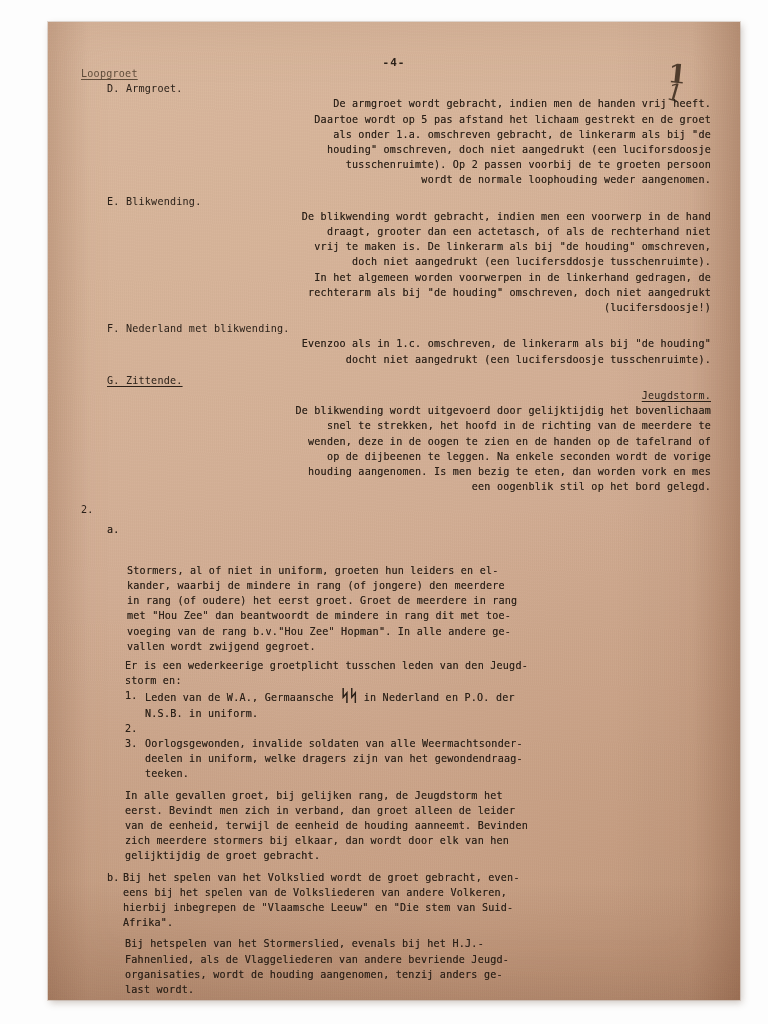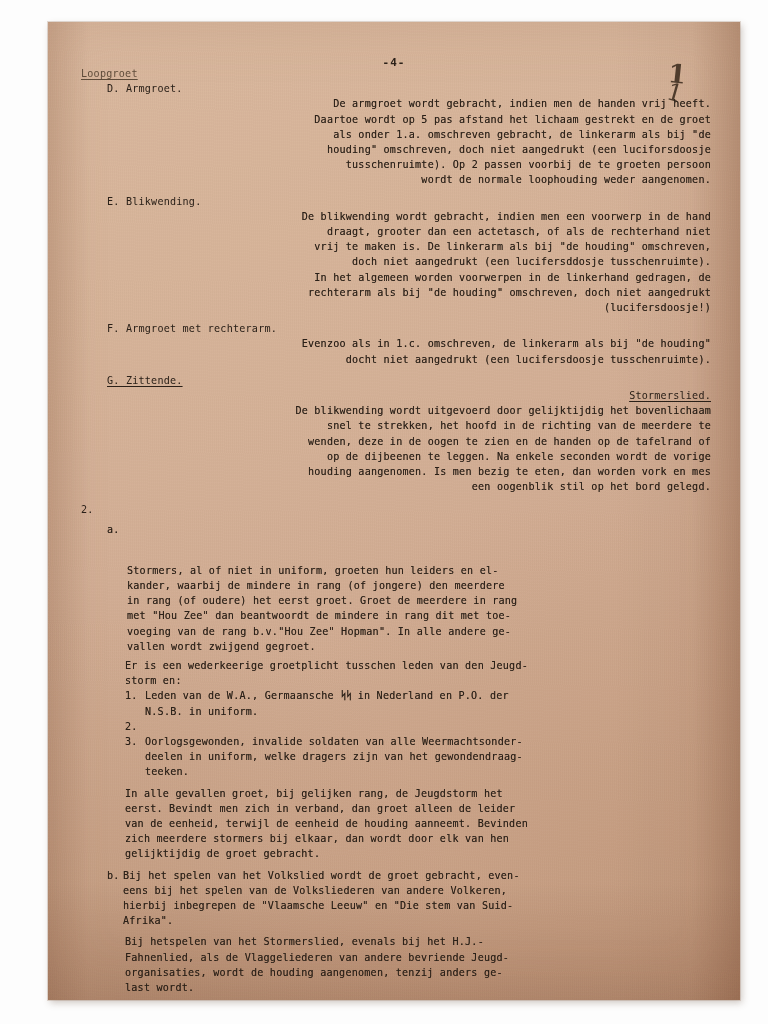--- a/index.html
+++ b/index.html
@@ -141,21 +141,21 @@
   .ind-a-body { margin-left: 44px; }
 
   .gap4 { height: 4px; }
   .gap6 { height: 6px; }
   .gap8 { height: 8px; }
 
   .runic {
     font-family: "DejaVu Sans", sans-serif;
     font-weight: bold;
     letter-spacing: -1px;
-    font-size: 11px;
+    font-size: 16px;
   }
   .ink-fade-2 { opacity: 0.88; }
 </style>
 </head>
 <body>
 
 <div id="backdrop">
   <div id="sheet">
     <div id="content">
 
@@ -182,28 +182,28 @@
         <div class="tw ind1 para">De blikwending wordt gebracht, indien men een voorwerp in de hand
 draagt, grooter dan een actetasch, of als de rechterhand niet
 vrij te maken is. De linkerarm als bij "de houding" omschreven,
 doch niet aangedrukt (een lucifersddosje tusschenruimte).</div>
         <div class="tw ind1 para">In het algemeen worden voorwerpen in de linkerhand gedragen, de
 rechterarm als bij "de houding" omschreven, doch niet aangedrukt
 (lucifersdoosje!)</div>
 
         <div class="gap6"></div>
 
-        <div class="lbl ind-head">F. Armgroet met rechterarm.</div>
+        <div class="lbl ind-head">F. Nederland met blikwending.</div>
         <div class="tw ind1 para">Evenzoo als in 1.c. omschreven, de linkerarm als bij "de houding"
 docht niet aangedrukt (een lucifersdoosje tusschenruimte).</div>
 
         <div class="gap6"></div>
 
         <div class="lbl ind-head ul">G. Zittende.</div>
-        <div class="lbl ind1 ul">Stormerslied.</div>
+        <div class="lbl ind1 ul">Jeugdstorm.</div>
         <div class="tw ind1 para">De blikwending wordt uitgevoerd door gelijktijdig het bovenlichaam
 snel te strekken, het hoofd in de richting van de meerdere te
 wenden, deze in de oogen te zien en de handen op de tafelrand of
 op de dijbeenen te leggen. Na enkele seconden wordt de vorige
 houding aangenomen. Is men bezig te eten, dan worden vork en mes
 een oogenblik stil op het bord gelegd.</div>
 
         <div class="gap8"></div>
 
         <div style="display:flex; align-items:flex-start;">

